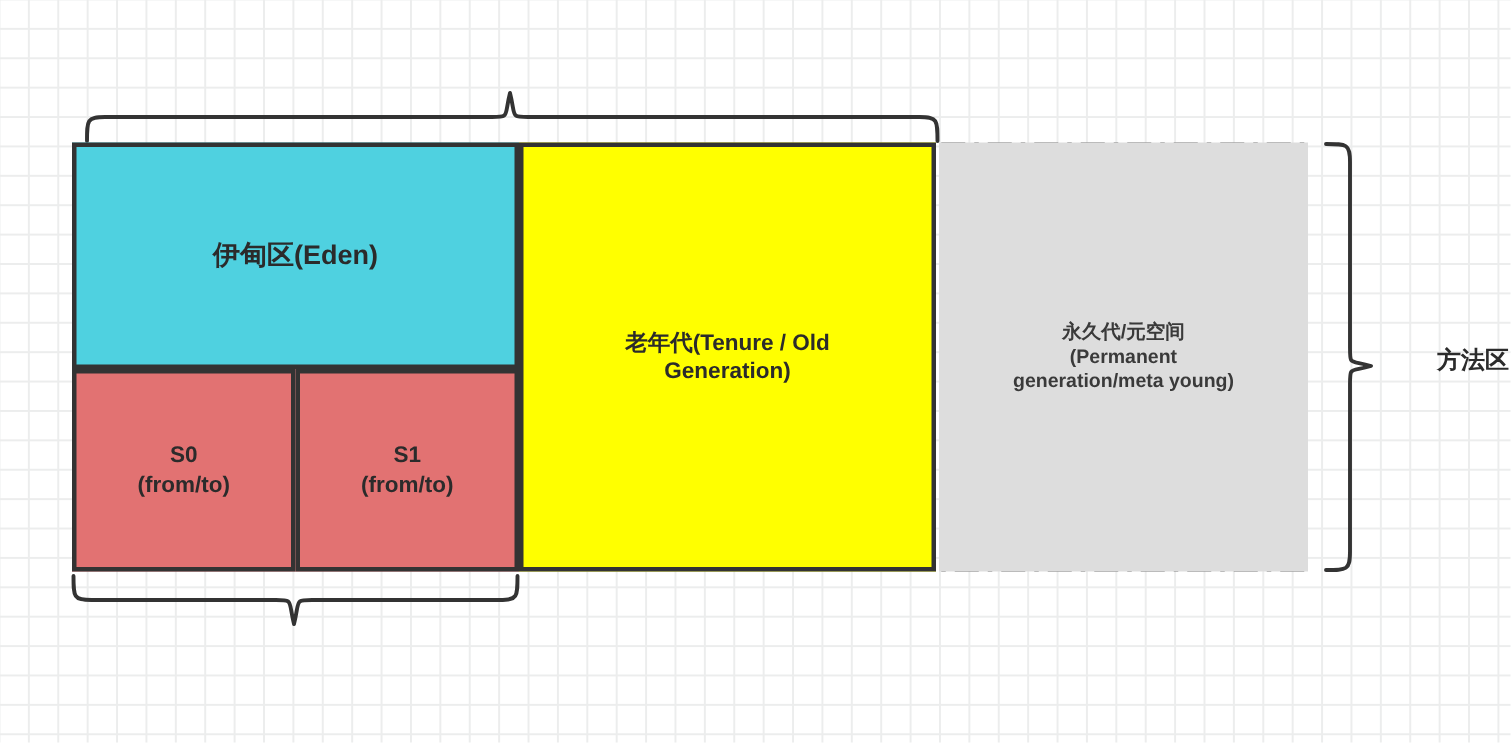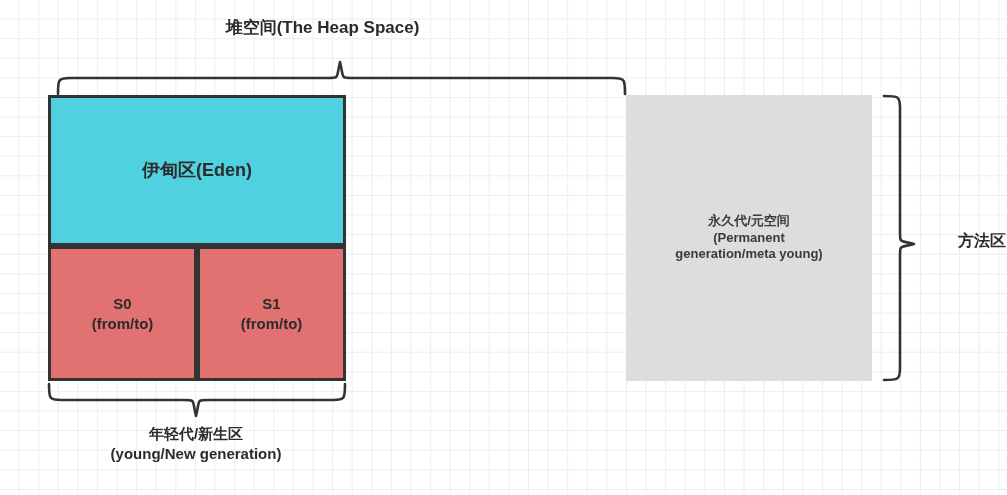--- a/index.html
+++ b/index.html
@@ -96,21 +96,20 @@
     width: 1007px;
     height: 495px;
     pointer-events: none;
   }
 </style>
 </head>
 <body>
 
 <div id="canvas">
 
-  <div class="label" id="heap-title">堆空间(The Heap Space)</div>
 
   <svg class="overlay" viewBox="0 0 1007 495" xmlns="http://www.w3.org/2000/svg">
 
     <path d="M 58 94
              C 58 80, 58 78, 70 78
              L 328 78
              C 340 78, 336 78, 340 62
              C 344 78, 340 78, 352 78
              L 613 78
              C 625 78, 625 80, 625 94" fill="none" stroke="#333333" stroke-width="2.6" stroke-linecap="round" stroke-linejoin="round"></path>
@@ -135,23 +134,23 @@
   </svg>
 
   <div class="box" id="eden-box">伊甸区(Eden)</div>
 
   <div class="box" id="s0-box">S0
 (from/to)</div>
 
   <div class="box" id="s1-box">S1
 (from/to)</div>
 
+  <div class="box" id="old-box">老年代(Tenure / Old
+Generation)</div>
 
   <div class="box" id="perm-box" style="border: none;">永久代/元空间
 (Permanent
 generation/meta young)</div>
 
-  <div class="label" id="young-label">年轻代/新生区
-(young/New generation)</div>
 
   <div class="label" id="method-label">方法区</div>
 
 </div>
 
 </body></html>

